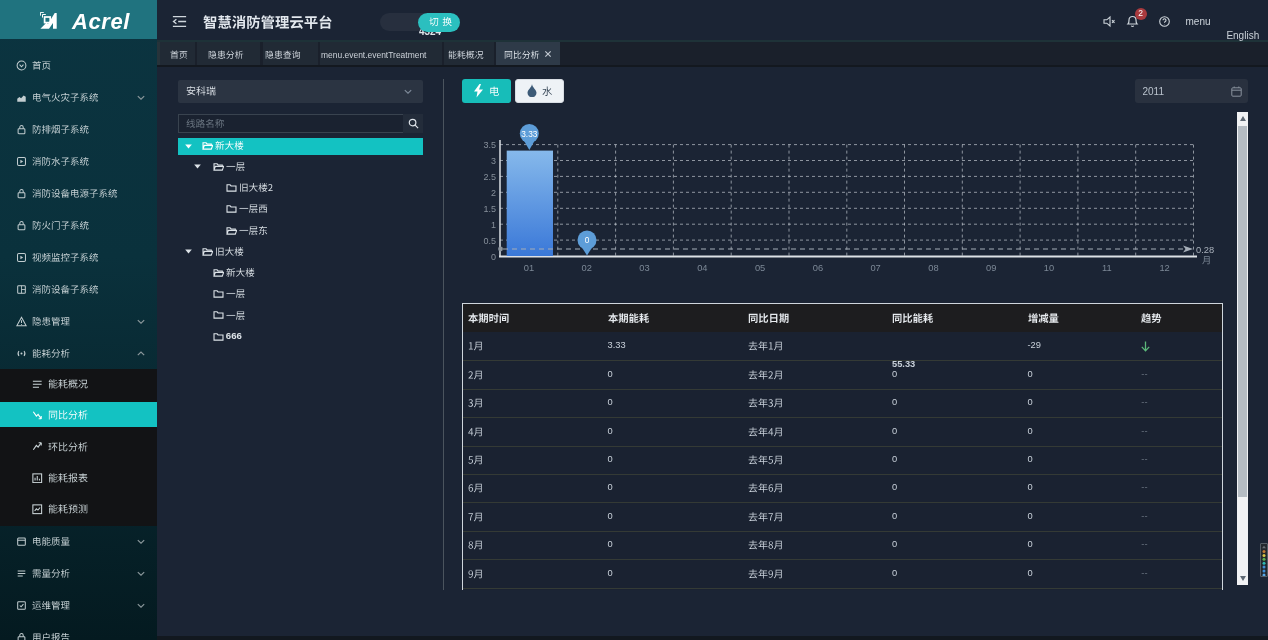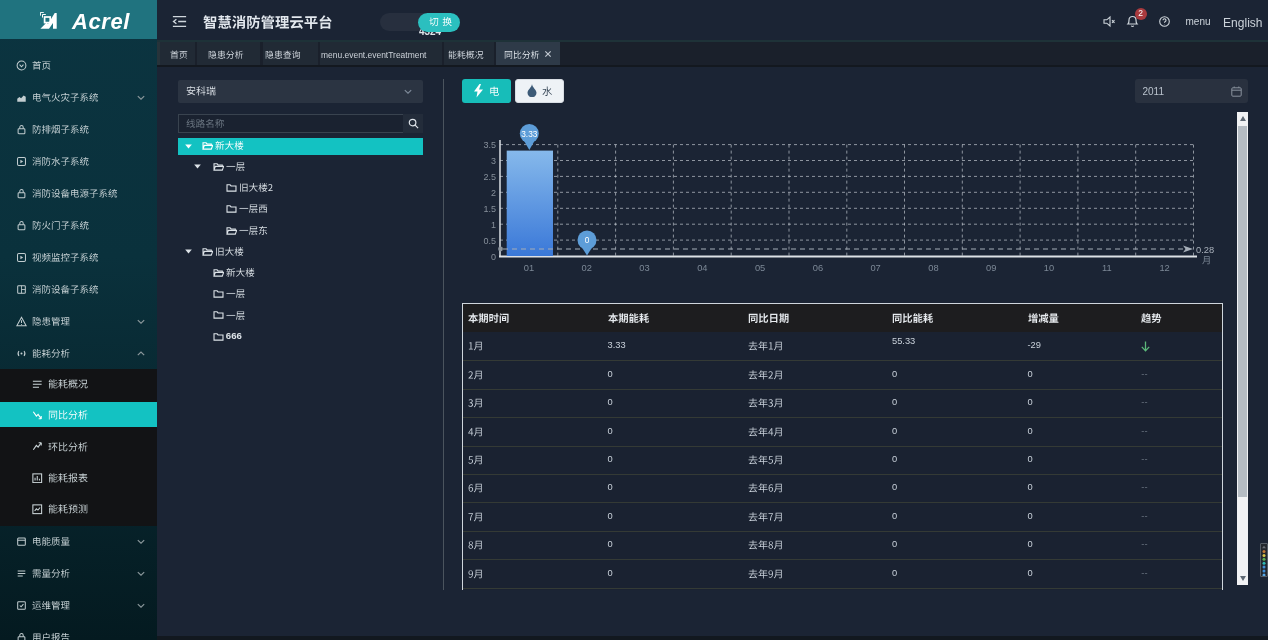--- a/index.html
+++ b/index.html
@@ -310,21 +310,21 @@
 <path d="M2 10 C2 10 3 9 3 6 a3.5 3.5 0 0 1 7 0 C10 9 11 10 11 10 Z"></path>
 <path d="M5.3 11.8 a1.4 1.4 0 0 0 2.4 0"></path>
 </svg>
 <div style="position:absolute;left:1134.5px;top:7.5px;width:12px;height:12px;border-radius:50%;background:#a93a3e"></div>
 <div style="position:absolute;left:1140.5px;transform:translateX(-50%);top:7.1px;font-size:8.5px;line-height:12.75px;color:#fff;font-weight:normal;white-space:nowrap;">2</div>
 <svg style="position:absolute;left:1159px;top:16px" width="11" height="11" viewBox="0 0 11 11" fill="none" stroke="#cdd4da" stroke-width="1.1">
 <circle cx="5.5" cy="5.5" r="4.8"></circle>
     <path d="M4 4.2 a1.5 1.5 0 1 1 2.3 1.3 c-.6.4-.8.7-.8 1.2 M5.5 8.2 v.4"></path>
 </svg>
 <div style="position:absolute;left:1198px;transform:translateX(-50%);top:14.0px;font-size:10px;line-height:15.0px;color:#ccd3da;font-weight:normal;white-space:nowrap;">menu</div>
-<div style="position:absolute;left:1242.8px;transform:translateX(-50%);top:16px;font-size:12px;line-height:15.0px;color:#ccd3da;font-weight:normal;white-space:nowrap;">English</div>
+<div style="position:absolute;left:1242.8px;transform:translateX(-50%);top:28px;font-size:10px;line-height:15.0px;color:#ccd3da;font-weight:normal;white-space:nowrap;">English</div>
 <div style="position:absolute;left:157px;top:42px;width:1111px;height:23px;background:#1a202b"></div>
 <div style="position:absolute;left:157px;top:42px;width:38px;height:23px;background:#212a35"></div>
 <div style="position:absolute;left:197px;top:42px;width:63px;height:23px;background:#212a35"></div>
 <div style="position:absolute;left:263px;top:42px;width:55px;height:23px;background:#212a35"></div>
 <div style="position:absolute;left:320px;top:42px;width:122px;height:23px;background:#212a35"></div>
 <div style="position:absolute;left:444px;top:42px;width:50px;height:23px;background:#212a35"></div>
 <div style="position:absolute;left:496px;top:42px;width:64px;height:23px;background:#2e3a48"></div>
 <div style="position:absolute;left:157px;top:64.5px;width:1111px;height:2.5px;background:#13181f"></div>
 <div style="position:absolute;left:157px;top:42px;width:3px;height:23px;background:#27333a"></div>
 <svg style="position:absolute;left:169.5px;top:46.0px;overflow:visible" width="20" height="17">
@@ -651,21 +651,21 @@
   </svg>
 <div style="position:absolute;left:607.5px;top:339.4px;font-size:9.3px;line-height:13.950000000000001px;color:#c9d1da;font-weight:normal;white-space:nowrap;">3.33</div>
 <svg style="position:absolute;left:747.5px;top:336.4px;overflow:visible" width="38" height="20">
     <g fill="#c9d1da" transform="translate(0,13.6) scale(0.01000,-0.01000)">
       <use href="#r53BB" x="0"></use>
       <use href="#r5E74" x="1000"></use>
       <use href="#r0031" x="2000"></use>
       <use href="#r6708" x="2555"></use>
     </g>
   </svg>
-<div style="position:absolute;left:892px;top:335px;font-size:9.3px;line-height:13.950000000000001px;color:#c9d1da;font-weight:normal;white-space:nowrap;">55.33</div>
+<div style="position:absolute;left:892px;top:358px;font-size:9.3px;line-height:13.950000000000001px;color:#c9d1da;font-weight:bold;white-space:nowrap;">55.33</div>
 <div style="position:absolute;left:1027.5px;top:339.4px;font-size:9.3px;line-height:13.950000000000001px;color:#c9d1da;font-weight:normal;white-space:nowrap;">-29</div>
 <svg style="position:absolute;left:1141.3px;top:340.9px" width="9" height="11" viewBox="0 0 11 13" fill="none" stroke="#5cb87a" stroke-width="1.6">
     <path d="M5.5 0.5 V11 M1 7 L5.5 11.8 L10 7"></path>
   </svg>
 <svg style="position:absolute;left:467.5px;top:364.8px;overflow:visible" width="18" height="20">
     <g fill="#c9d1da" transform="translate(0,13.6) scale(0.01000,-0.01000)">
       <use href="#r0032" x="0"></use>
       <use href="#r6708" x="555"></use>
     </g>
   </svg>

